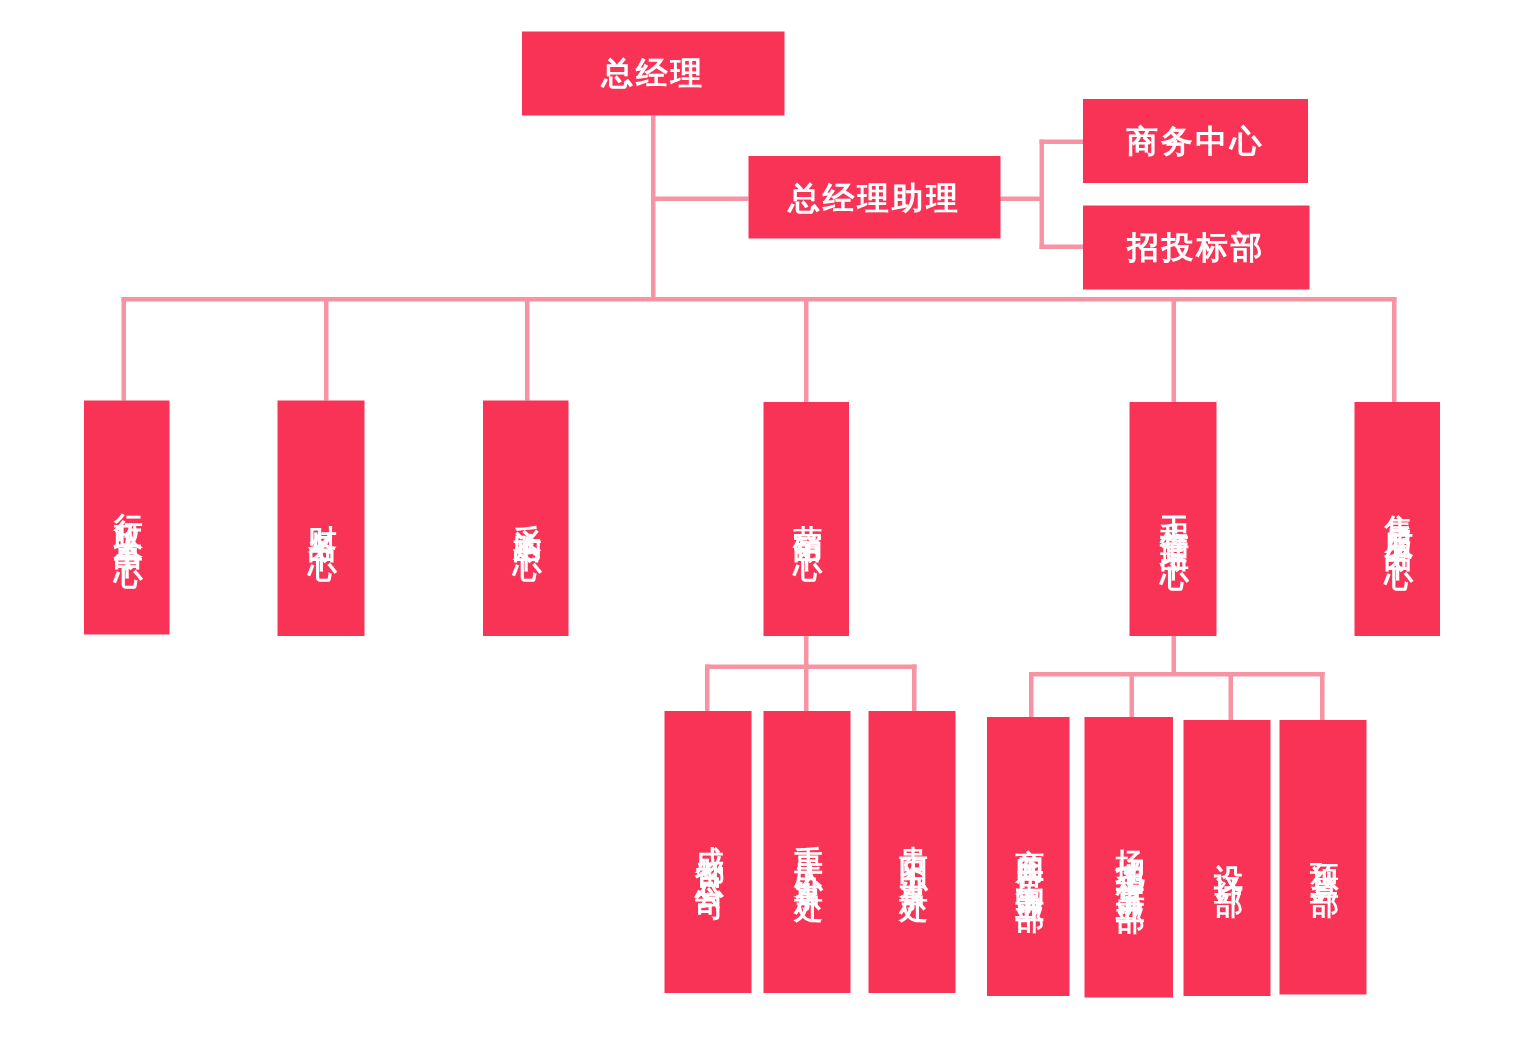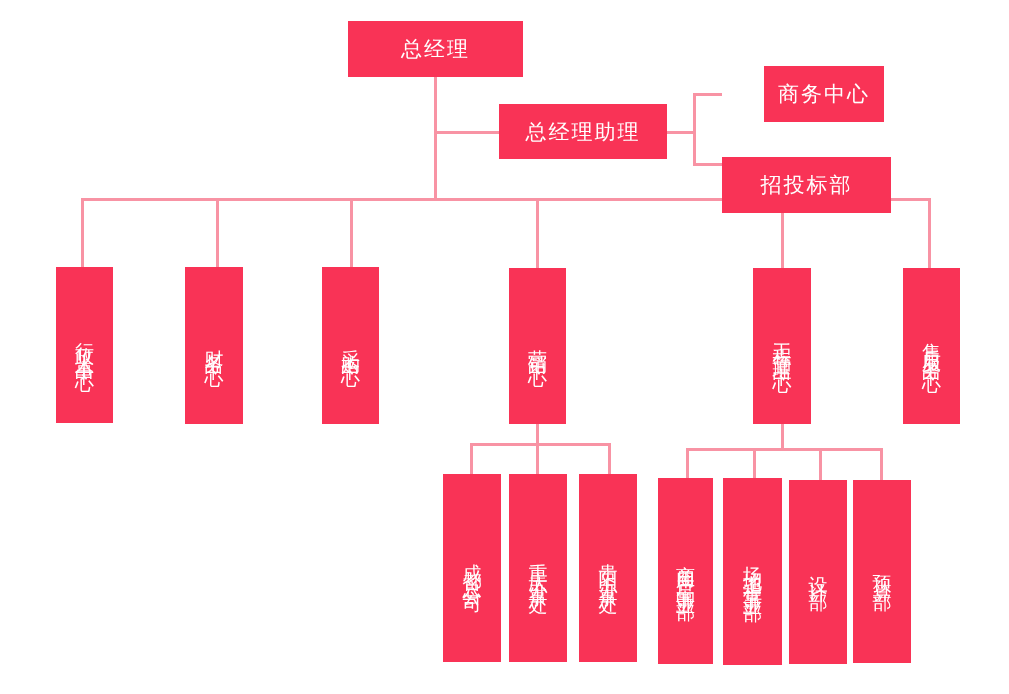--- a/index.html
+++ b/index.html
@@ -16,21 +16,21 @@
     overflow: hidden;
   }
   .ln {
     position: absolute;
     background: #F893A4;
   }
   .node {
     position: absolute;
     background: #F93356;
     color: #FFFFFF;
-    font-weight: normal;
+    font-weight: bold;
     display: flex;
     align-items: center;
     justify-content: center;
     text-align: right;
     box-sizing: border-box;
   }
   .hnode {
     font-size: 21px;
     letter-spacing: 2px;
   }
@@ -74,23 +74,23 @@
   <div class="ln" style="left:686px;top:448px;width:197px;height:3px;"></div>
   <div class="ln" style="left:686px;top:448px;width:3px;height:30px;"></div>
   <div class="ln" style="left:753px;top:448px;width:3px;height:30px;"></div>
   <div class="ln" style="left:819px;top:448px;width:3px;height:32px;"></div>
   <div class="ln" style="left:880px;top:448px;width:3px;height:32px;"></div>
 
   <div class="node hnode" style="left:348px;top:21px;width:175px;height:56px;">总经理</div>
 
   <div class="node hnode" style="left:499px;top:104px;width:168px;height:55px;">总经理助理</div>
 
-  <div class="node hnode" style="left:764px;top:66px;width:120px;height:56px;">商务中心</div>
+  <div class="node hnode" style="left:722px;top:66px;width:150px;height:56px;">商务中心</div>
 
-  <div class="node hnode" style="left:722px;top:137px;width:169px;height:56px;margin-top:20px;">招投标部</div>
+  <div class="node hnode" style="left:722px;top:137px;width:151px;height:56px;">招投标部</div>
 
   <div class="node vnode" style="left:56px;top:267px;width:57px;height:156px;">行政人事中心</div>
 
   <div class="node vnode" style="left:185px;top:267px;width:58px;height:157px;">财务中心</div>
 
   <div class="node vnode" style="left:322px;top:267px;width:57px;height:157px;">采购中心</div>
 
   <div class="node vnode" style="left:509px;top:268px;width:57px;height:156px;">营销中心</div>
 
   <div class="node vnode" style="left:753px;top:268px;width:58px;height:156px;">工程管理中心</div>

